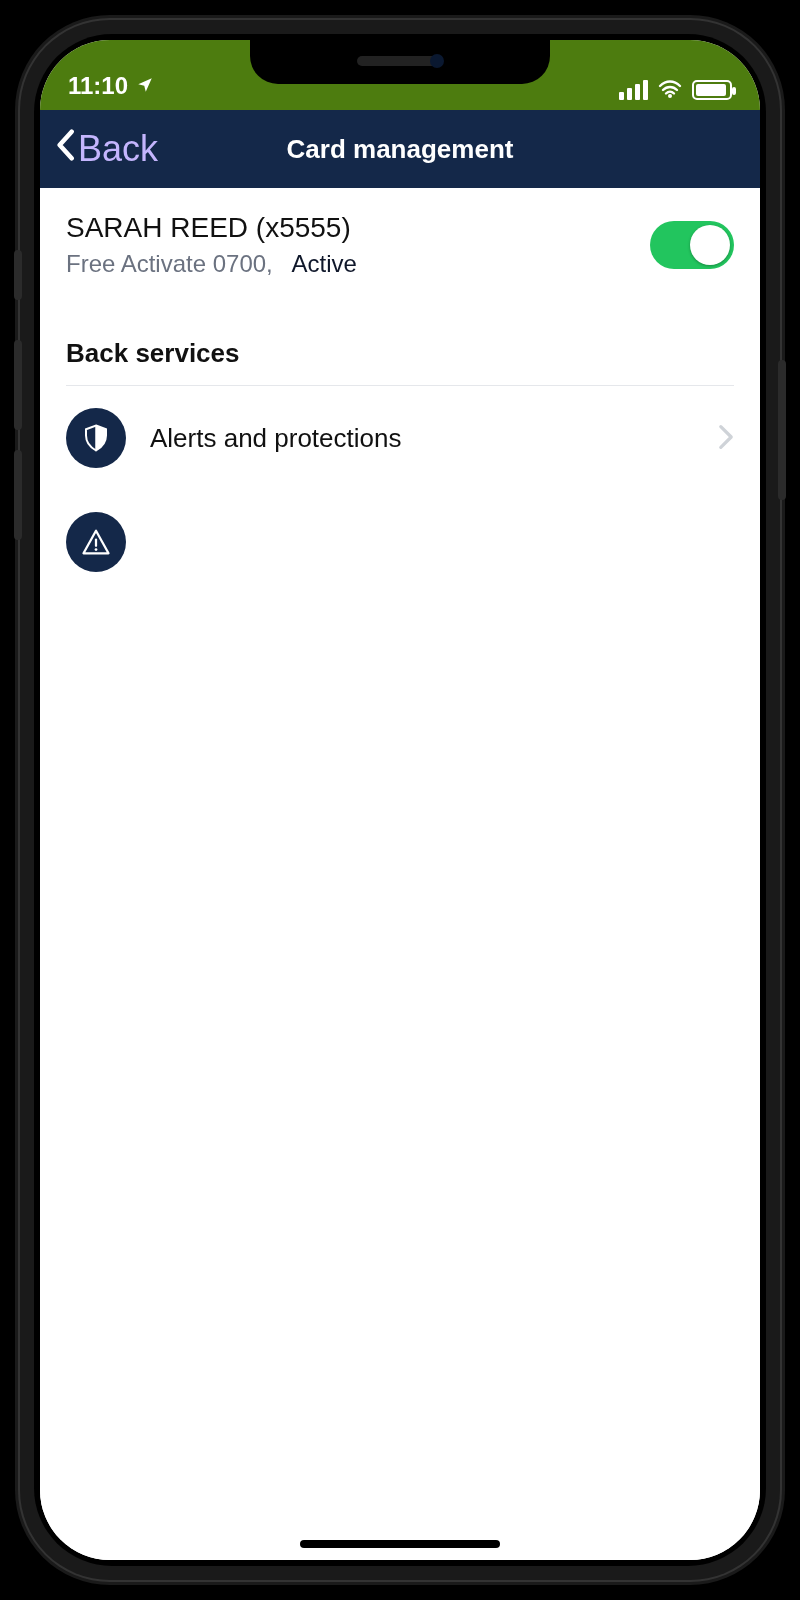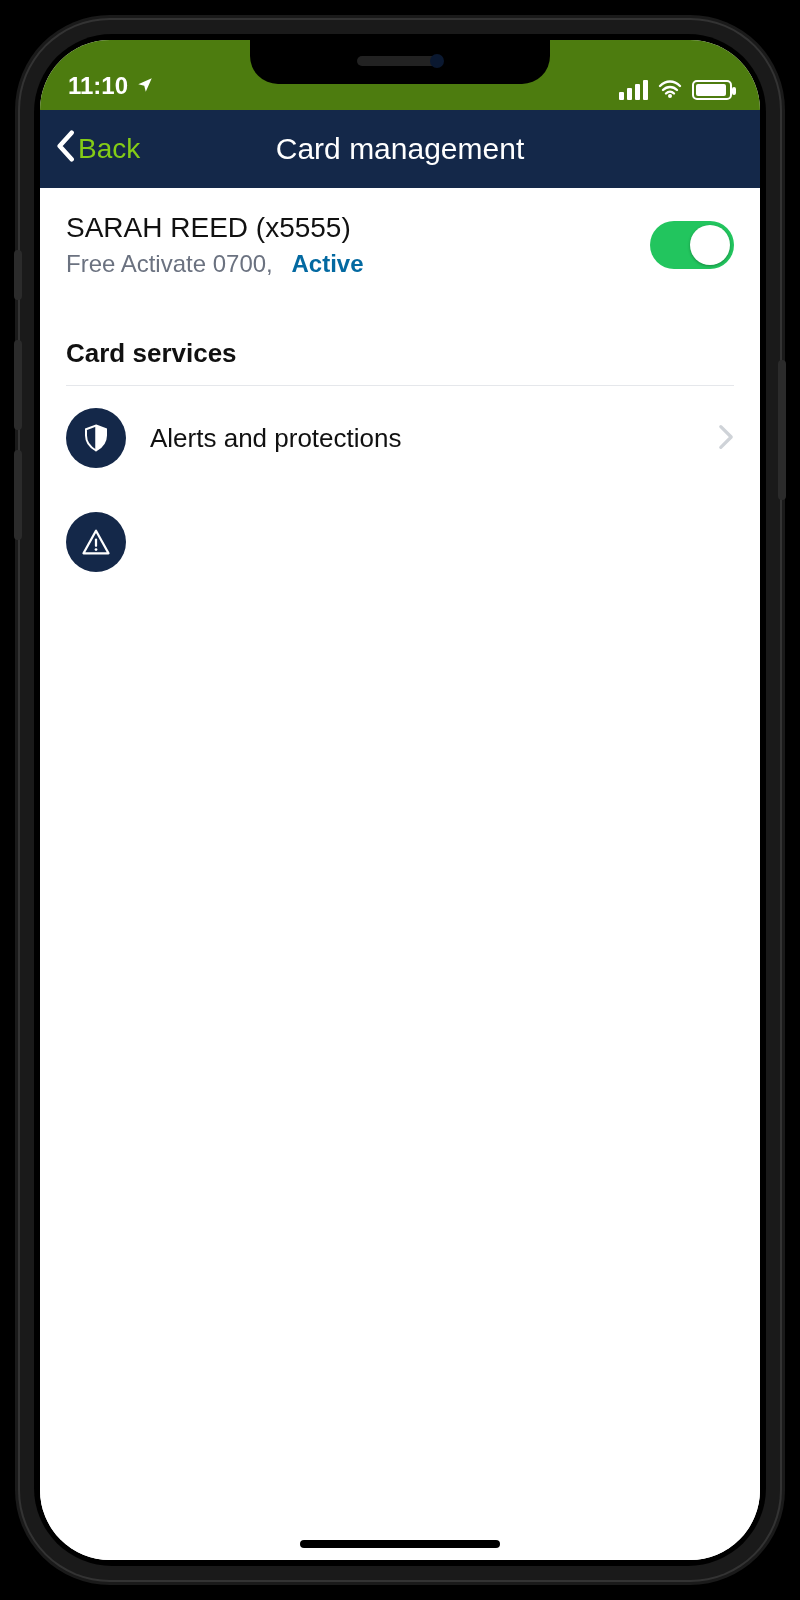--- a/index.html
+++ b/index.html
@@ -69,35 +69,35 @@
   .battery::after { content:""; position:absolute; right:-6px; top:5px; width:4px; height:8px; background:#fff; border-radius:2px; }
   .battery i { position:absolute; left:2px; top:2px; bottom:2px; width:30px; background:#fff; border-radius:2px; }
   
   .navbar {
     background:#142849;
     color:#fff;
     height: 78px;
     display:flex; align-items:center; justify-content:center;
     position:relative;
   }
-  .nav-title { font-size:30px; font-weight:400; }
+  .nav-title { font-size:26px; font-weight:700; }
   .back-btn {
     position:absolute; left:14px; top:0; bottom:0;
     display:flex; align-items:center; gap:2px;
-    font-size:28px; color:#84cc16;
+    font-size:36px; color:#c4b5fd;
   }
   
   .content { flex:1; background:#fff; padding: 24px 26px; overflow:auto; }
   .card-header {
     display:flex; align-items:center; justify-content:space-between;
     padding-bottom: 20px;
   }
   .card-name { font-size:28px; font-weight:500; color:#111; }
   .card-sub { font-size:24px; color:#6b7280; margin-top:6px; }
-  .card-sub .status-active { color:#0369a1; font-weight:700;margin-left:12px; }
+  .card-sub .status-active { color:#0f172a; font-weight:400;margin-left:12px; }
   
   .toggle {
     width:84px; height:48px; border-radius:48px;
     background:#22c55e; position:relative;
   }
   .toggle .knob {
     position:absolute; right:4px; top:4px;
     width:40px; height:40px; border-radius:50%; background:#fff;
     box-shadow:0 1px 3px rgba(0,0,0,.3);
   }
@@ -193,21 +193,21 @@
             <div class="card-sub">
               <span>Free Activate 0700,</span>
               <span class="status-active">Active</span>
             </div>
           </div>
           <div class="toggle">
             <div class="knob"></div>
           </div>
         </div>
 
-        <div class="section-title">Card services</div>
+        <div class="section-title">Back services</div>
 
         <div class="row">
           <div class="icon-circle">
             <svg width="30" height="30" viewBox="0 0 24 24" fill="none">
               <path d="M12 2l8 3v5c0 5-3.4 9.4-8 12-4.6-2.6-8-7-8-12V5l8-3z" stroke="#fff" stroke-width="1.6"></path>
               <path d="M12 2v20" stroke="#fff" stroke-width="1.2"></path>
               <path d="M12 2l8 3v5c0 5-3.4 9.4-8 12V2z" fill="#fff"></path>
             </svg>
           </div>
           <div class="label">Alerts and protections</div>

